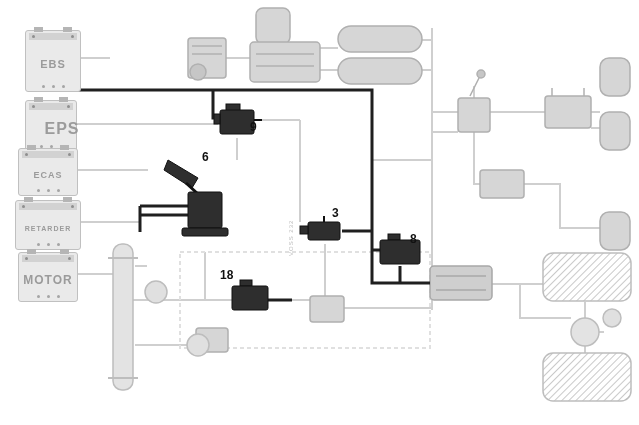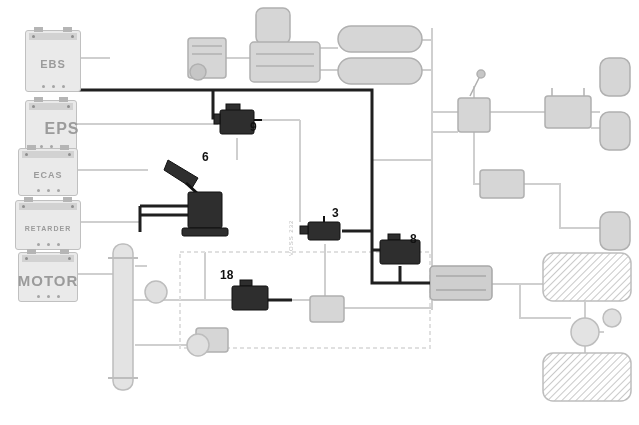--- a/index.html
+++ b/index.html
@@ -237,21 +237,21 @@
   </div>
   <div class="module" style="left:18px;top:252px;width:58px;height:48px;">
     <div class="m-pins">
         <span></span>
         <span></span>
       </div>
     <div class="m-strip">
         <i></i>
         <i></i>
       </div>
-    <div class="m-label" style="font-size:15px;">MOTOR</div>
+    <div class="m-label" style="font-size:12px;">MOTOR</div>
     <div class="m-dots">
         <i></i>
         <i></i>
         <i></i>
       </div>
   </div>
 
   <div class="part-num" style="left:250px;top:120px;">9</div>
   <div class="part-num" style="left:202px;top:150px;">6</div>
   <div class="part-num" style="left:332px;top:206px;">3</div>

